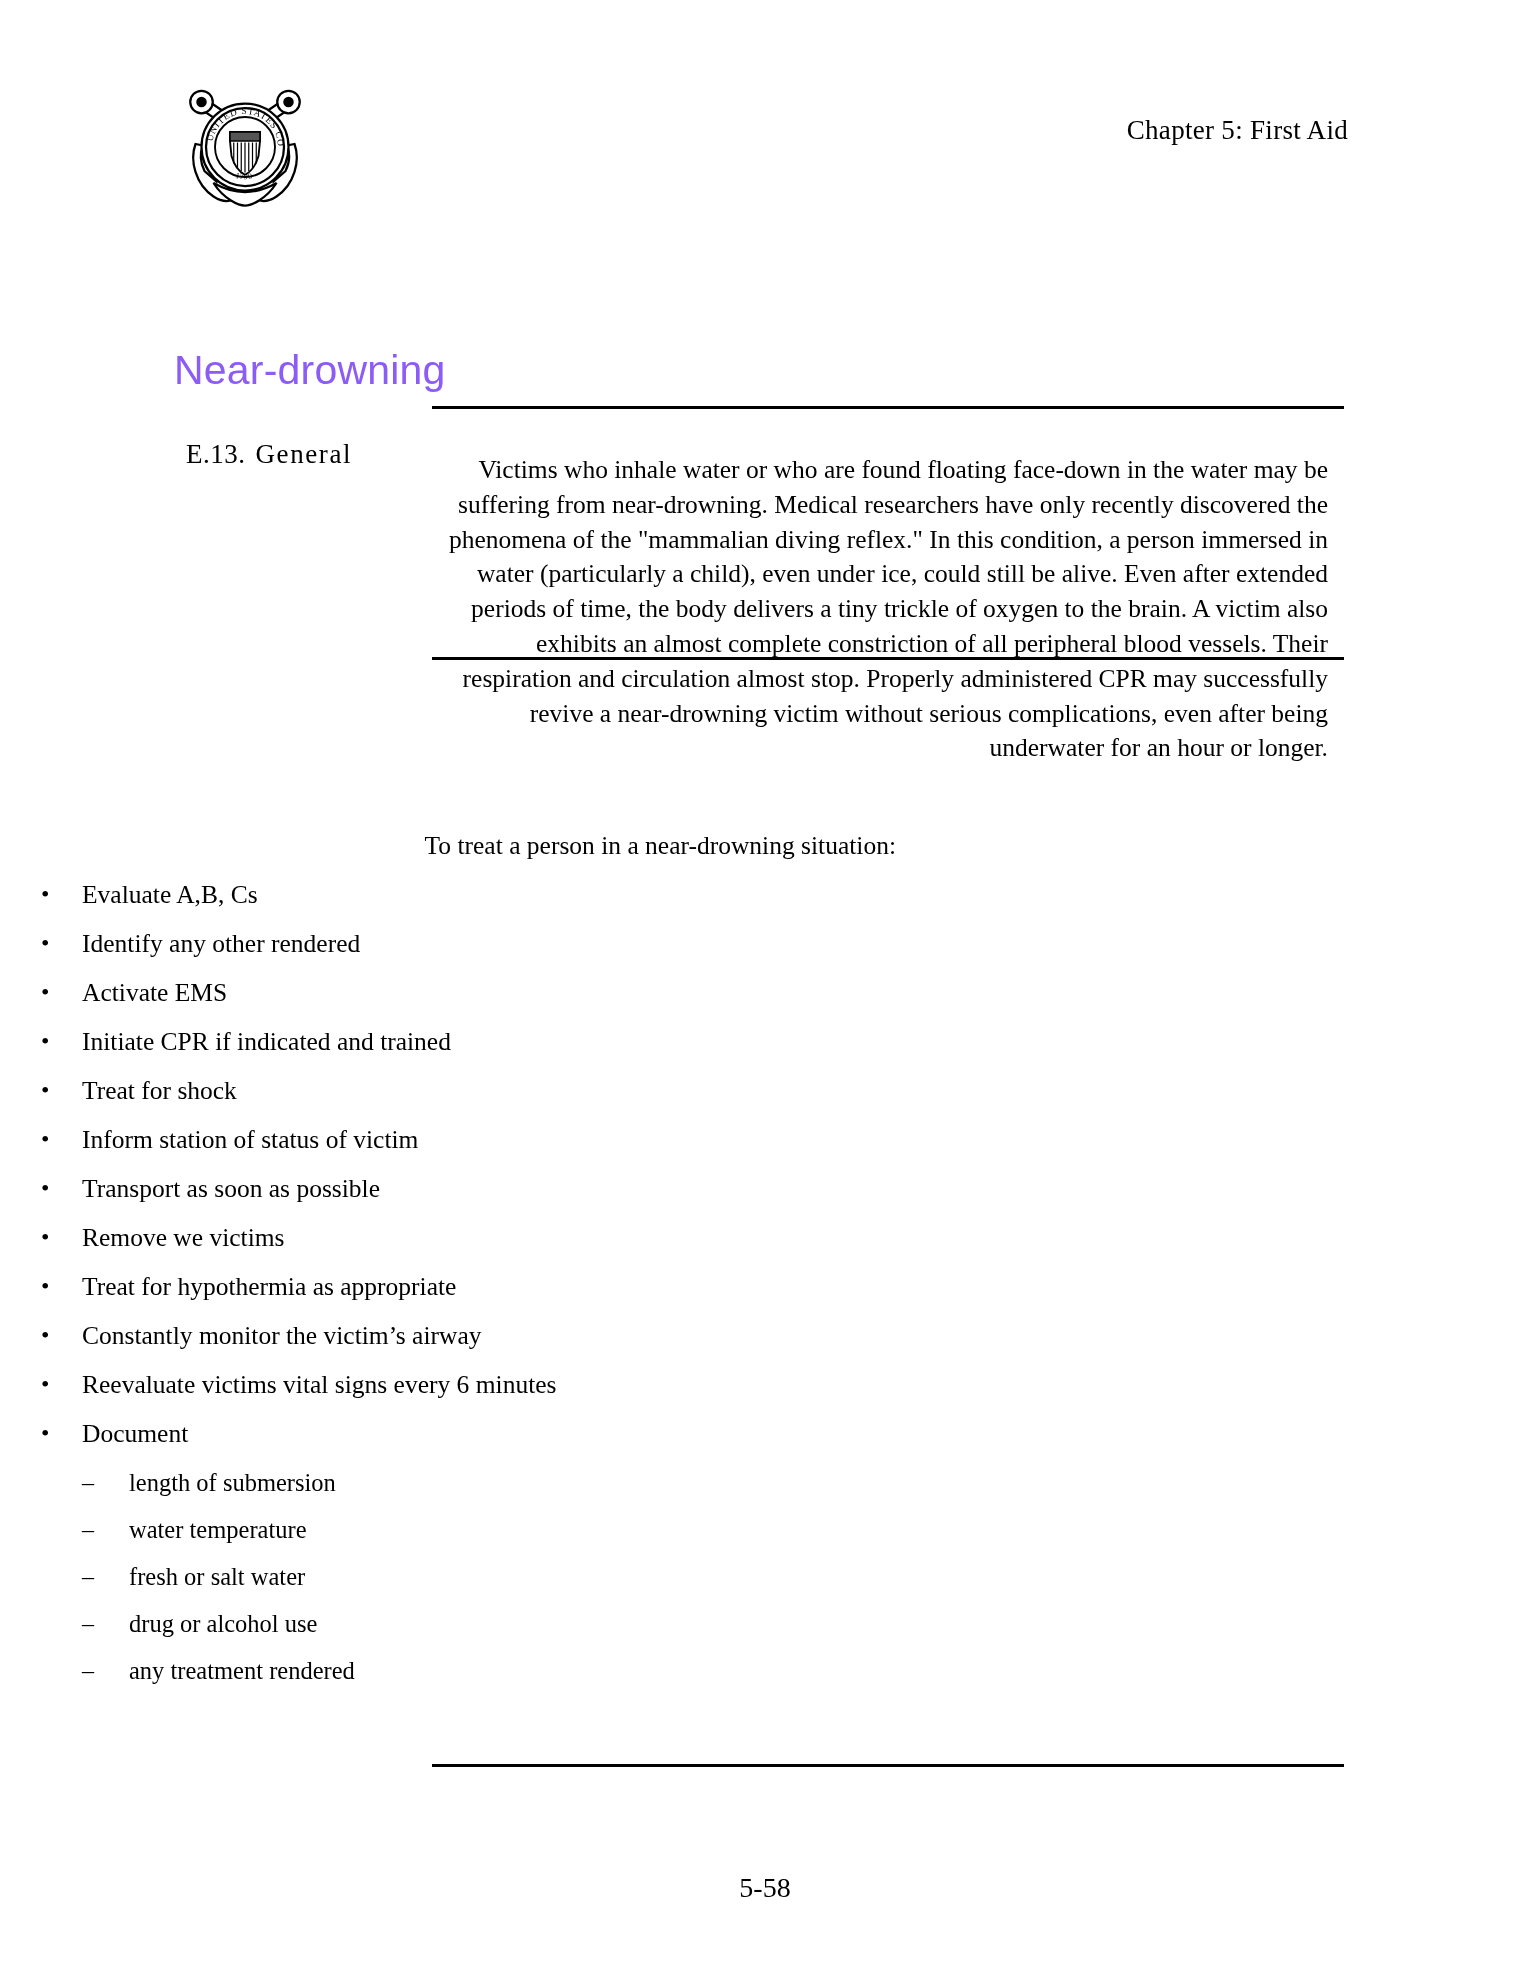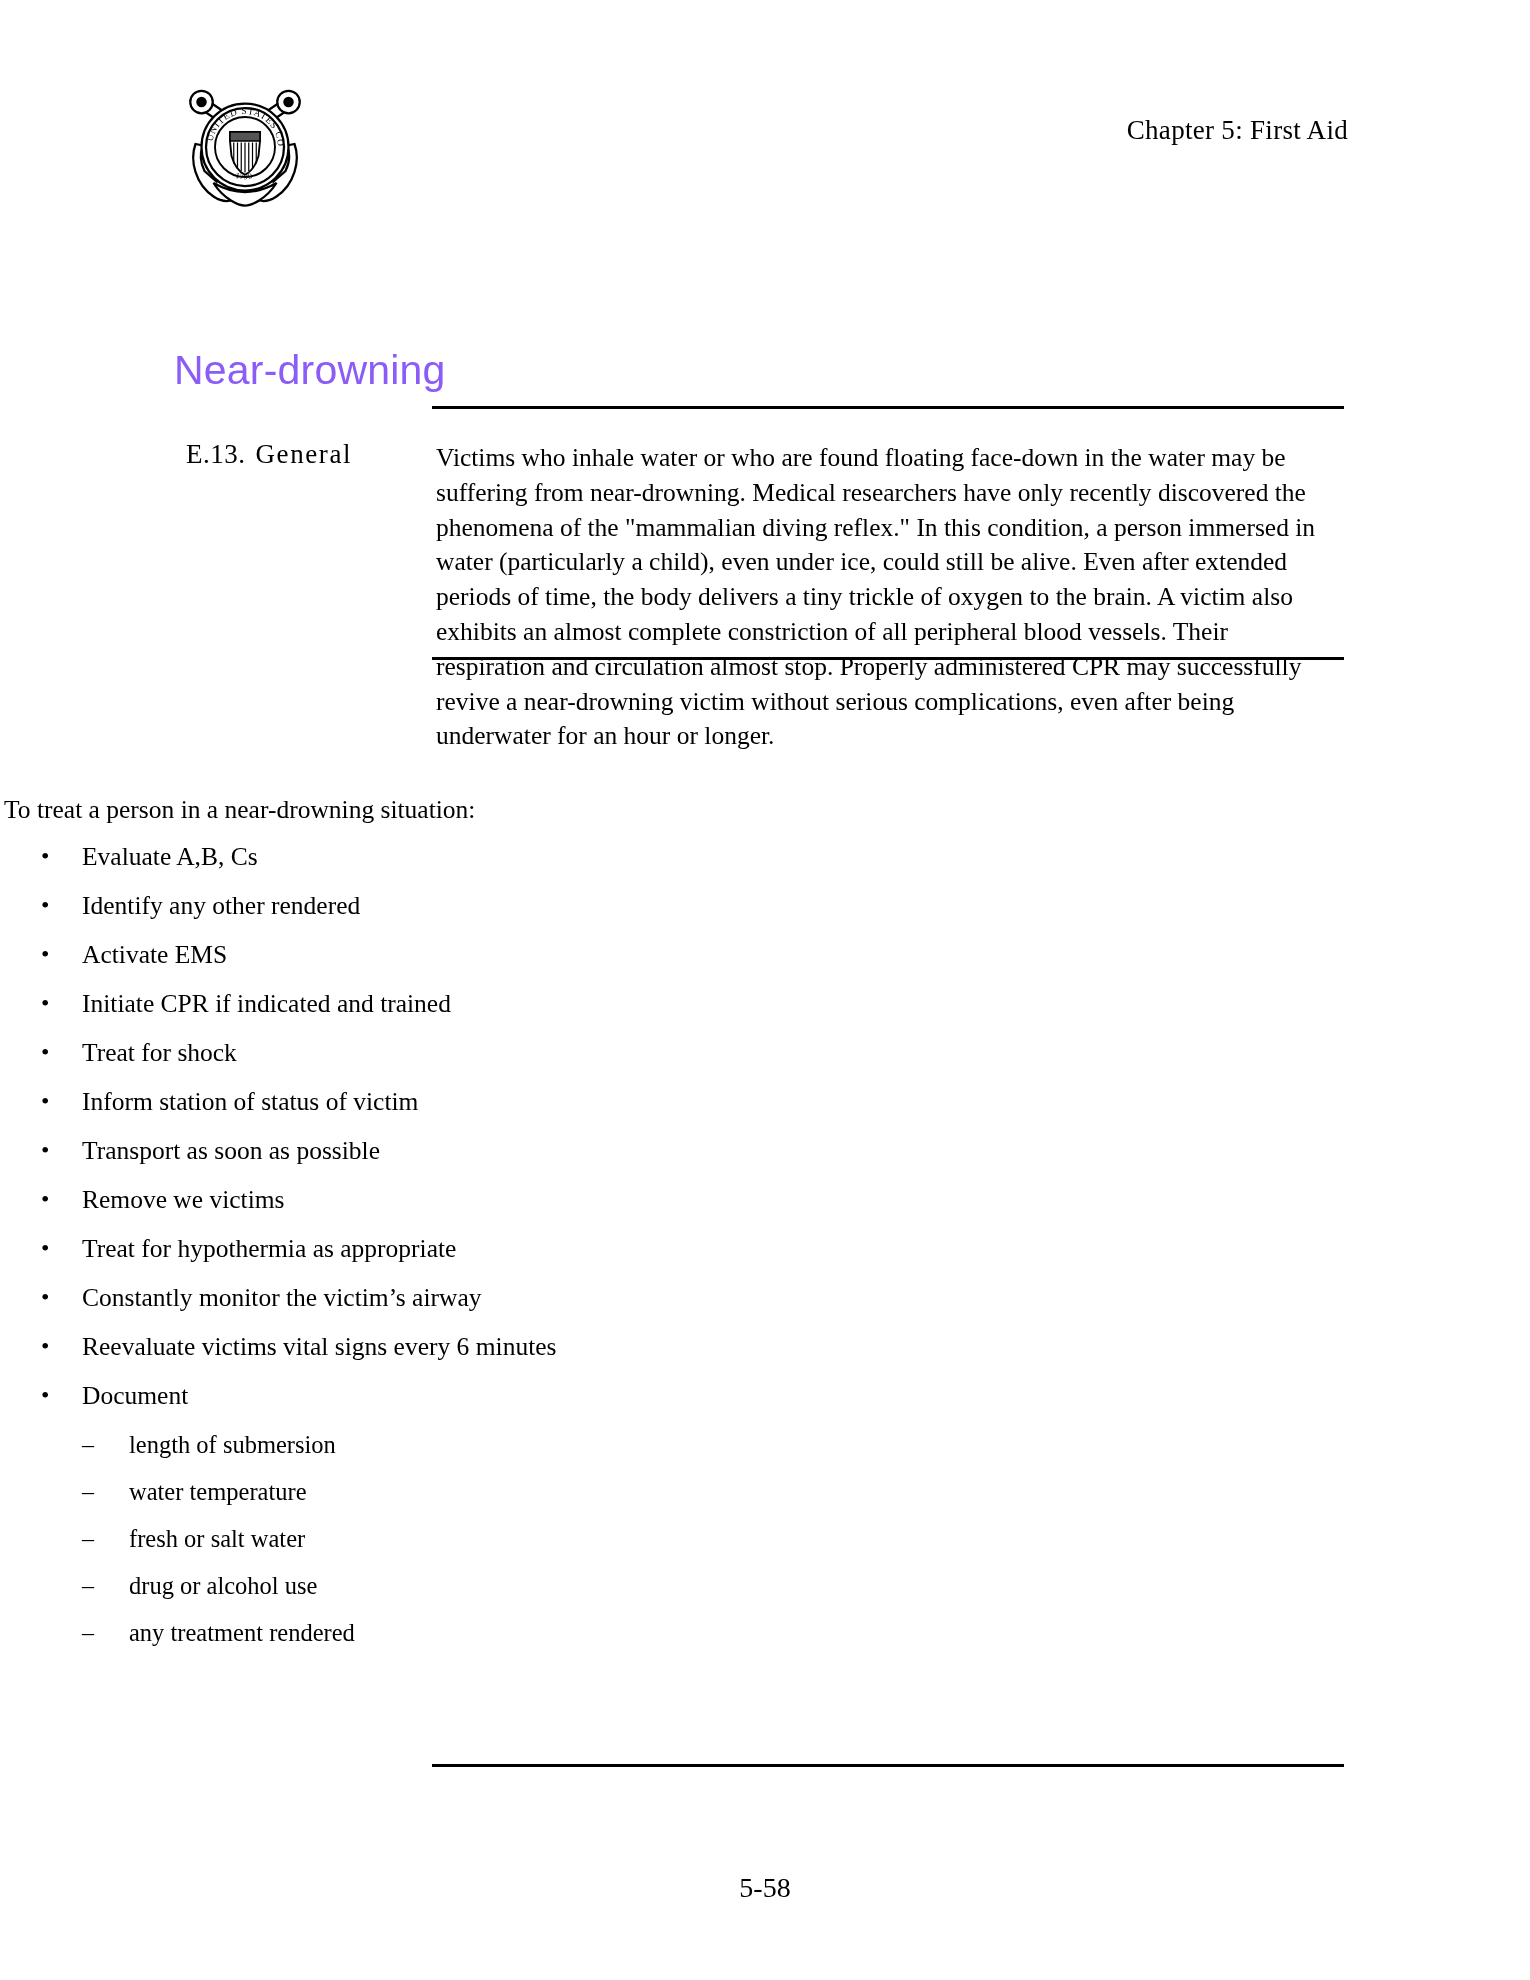--- a/index.html
+++ b/index.html
@@ -98,22 +98,22 @@
     margin-left: 10px;
   }
   .section-body {
     width: 912px;
     box-sizing: border-box;
     font-size: 25.5px;
     line-height: 34.8px;
   }
 
   .para {
-    margin: 4px;
-    text-align: left;
+    margin: 16px;
+    text-align: right;
   }
 
   
   ul.bullets {
     list-style: none;
     margin: 14px 0 0 0;
     padding: 0;
   }
   ul.bullets > li {
     position: relative;

